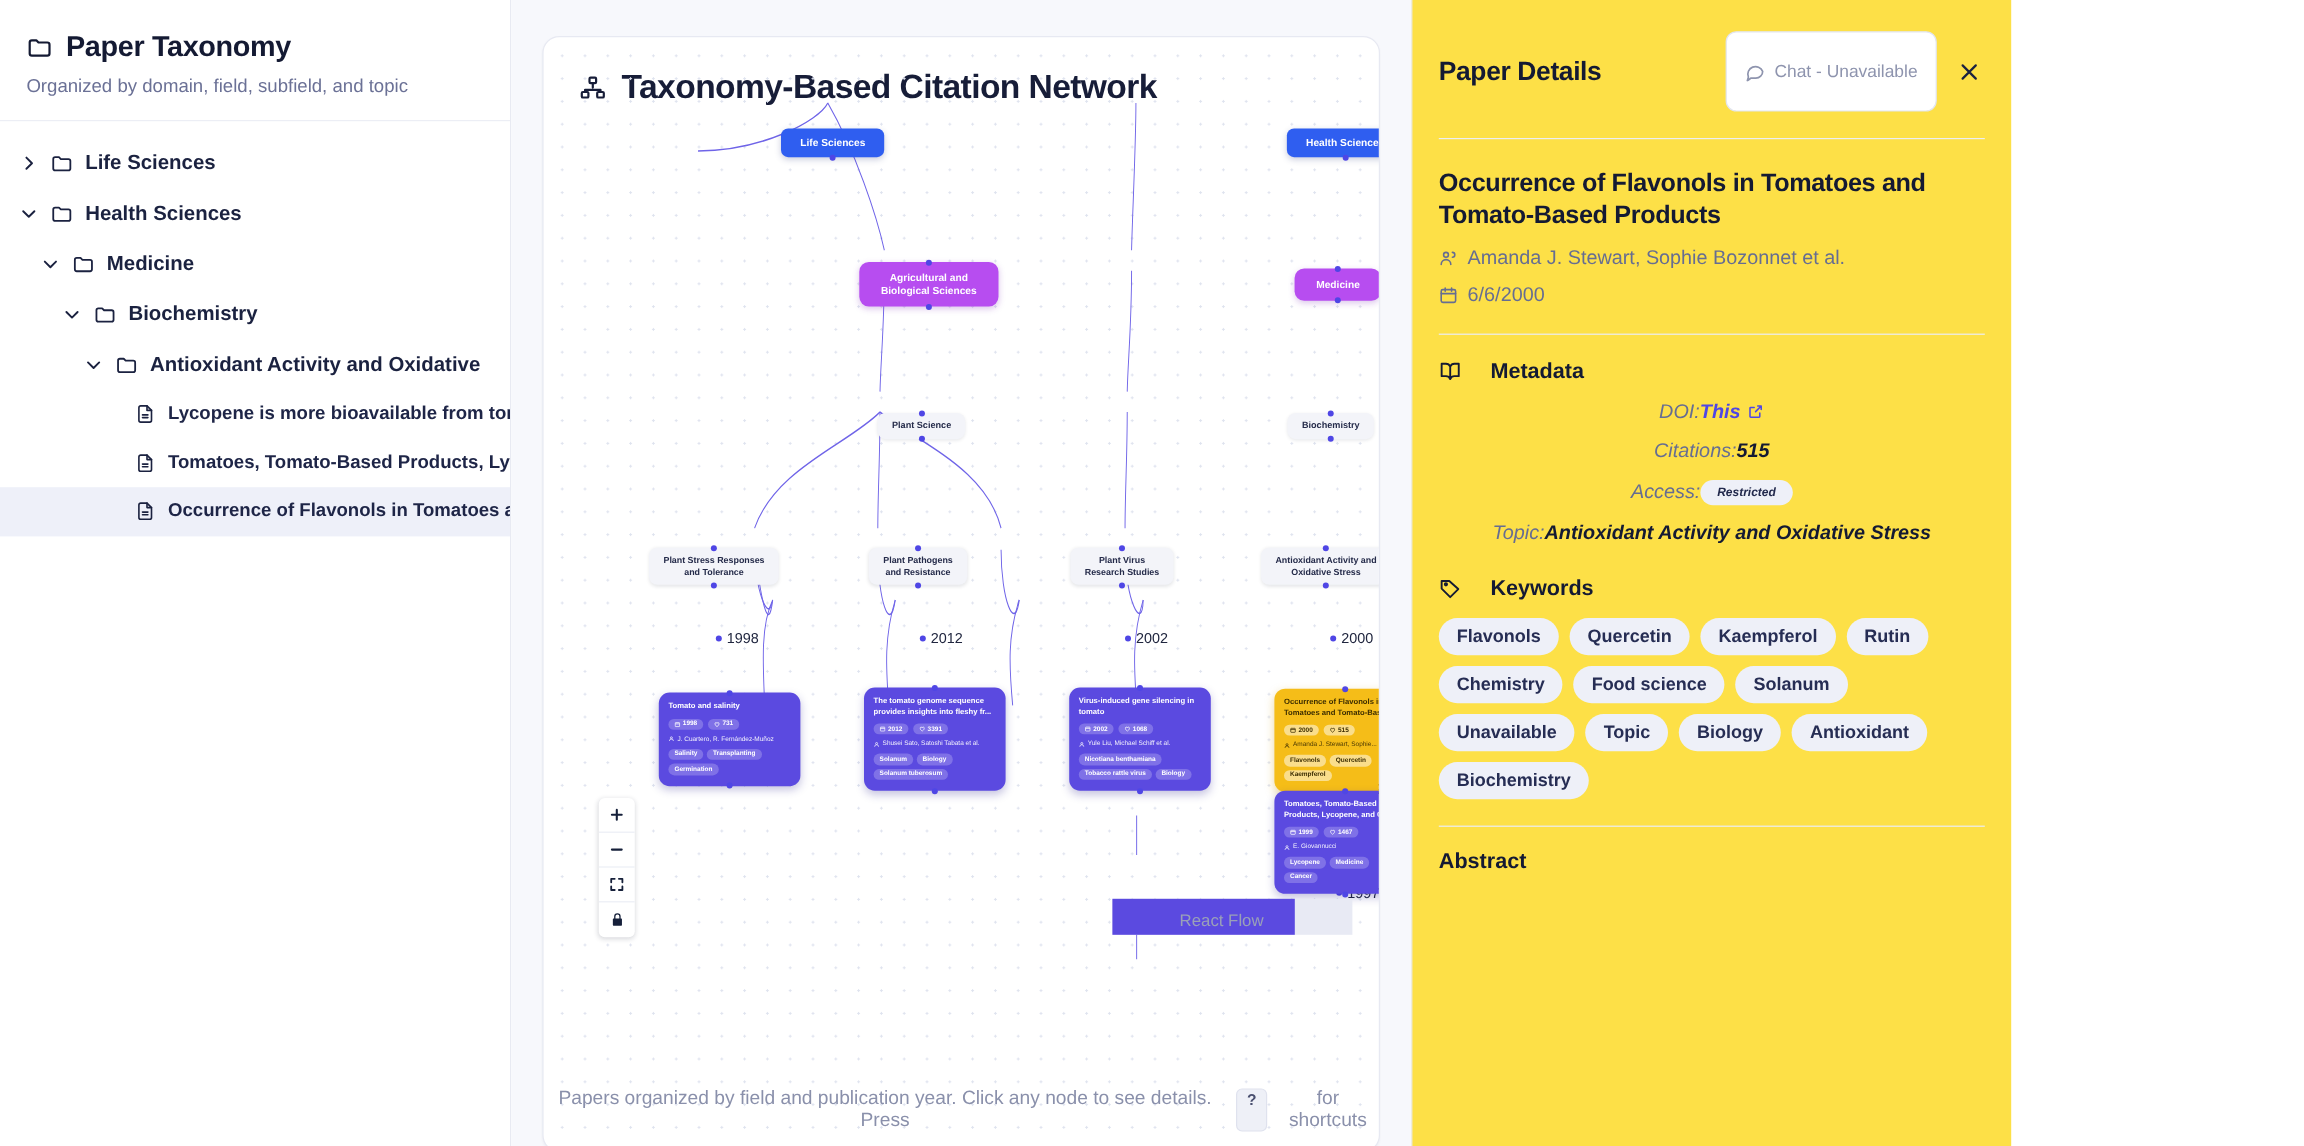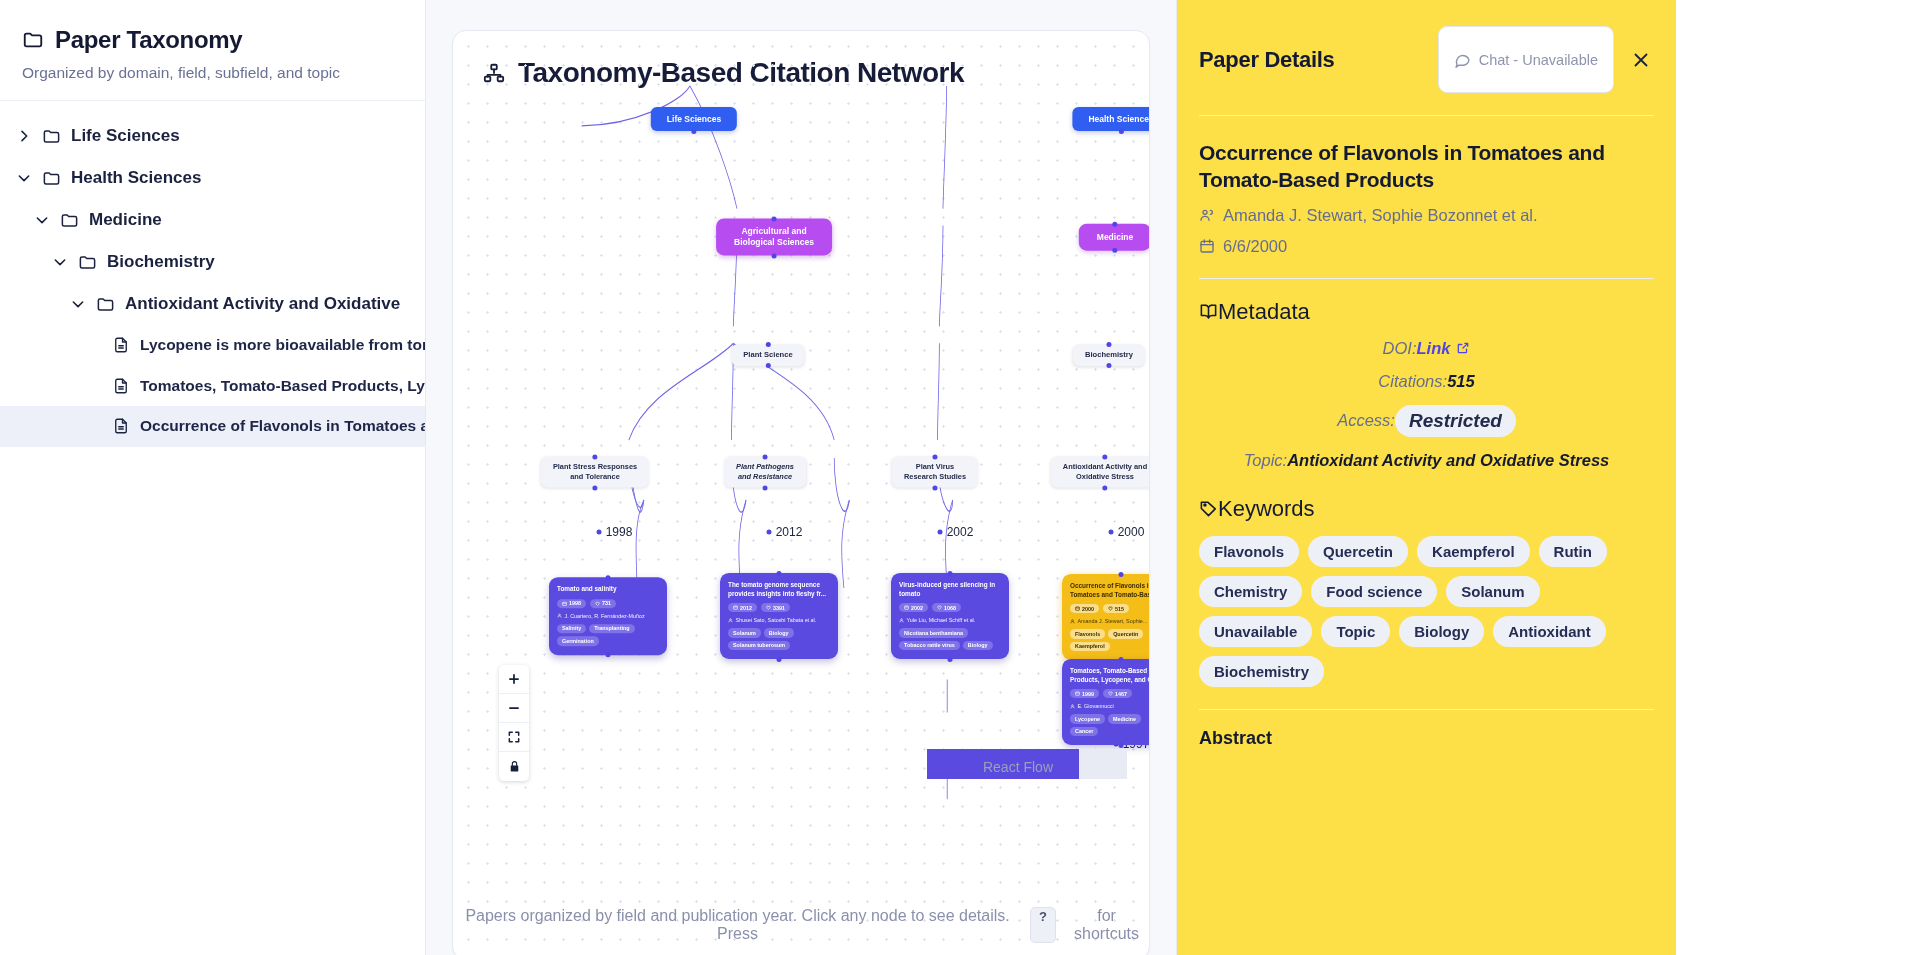--- a/index.html
+++ b/index.html
@@ -153,28 +153,28 @@
     border: 1px solid #e2e5f0; border-radius: 9px;
     padding: 24px 15px; font-size: 14.5px; color: #8e94ae; background: #fff;
     white-space: nowrap; cursor: not-allowed;
   }
   .close-x { width: 26px; height: 26px; display:flex; align-items:center; justify-content:center; cursor:pointer;}
   .d-paper-title { margin-top: 24px; font-size: 21px; font-weight: 700; line-height: 1.28;
                    letter-spacing: -0.3px; color: #141a33; }
   .d-row { display: flex; align-items: center; gap: 8px; margin-top: 12px;
            font-size: 16.5px; color: #666d92; }
   .d-sep { margin-top: 22px; border-top: 1px solid #eceef5; }
-  .sec-head { display: flex; align-items: center; gap: 0; margin-top: 20px;
-              font-size: 22px; font-weight: 400; color: #141a33; }
+  .sec-head { display: flex; align-items: center; gap: 24px; margin-top: 20px;
+              font-size: 18px; font-weight: 700; color: #141a33; }
   .meta-row { display: flex; align-items: center; justify-content: center;
               margin-top: 14px; font-size: 16.5px; font-style: italic; }
   .meta-k { color: #666d92; }
   .meta-v { color: #141a33; font-weight: 700; }
   .meta-link { color: #4f46e5; font-weight: 700; display: flex; align-items: center; gap: 6px; cursor:pointer;}
-  .badge { background: #eef0f8; color: #232a4d; font-weight: 700; font-size: 19px;
+  .badge { background: #eef0f8; color: #232a4d; font-weight: 700; font-size: 10px;
            border-radius: 999px; padding: 5px 14px; }
   .kw-wrap { display: flex; flex-wrap: wrap; gap: 9px; margin-top: 14px; }
   .kw { background: #eef0f8; color: #262d54; font-weight: 700; font-size: 15px;
         border-radius: 999px; padding: 7px 15px; cursor: pointer; }
   .abs-title { margin-top: 18px; font-size: 18px; font-weight: 700; color: #141a33; }
   .abs-body { margin-top: 12px; font-size: 16.5px; line-height: 1.6; color: #6b7194; }
 </style>
 </head>
 <body>
 
@@ -334,21 +334,21 @@
         </svg>
 
         <div id="nodes">
             <div class="node n-domain blue" style="left: 241px; top: 88px;"><span>Life Sciences</span><span class="dot b"></span></div>
             <div class="node n-domain blue" style="left: 668px; top: 88px;"><span>Health Sciences</span><span class="dot b"></span></div>
             <div class="node n-field" style="left: 321px; top: 206px;"><span>Agricultural and<br>Biological Sciences</span><span class="dot t"></span><span class="dot b"></span></div>
             <div class="node n-field" style="left: 662px; top: 206px;"><span>Medicine</span><span class="dot t"></span><span class="dot b"></span></div>
             <div class="node n-sub" style="left: 315px; top: 324px;"><span>Plant Science</span><span class="dot t"></span><span class="dot b"></span></div>
             <div class="node n-sub" style="left: 656px; top: 324px;"><span>Biochemistry</span><span class="dot t"></span><span class="dot b"></span></div>
             <div class="node n-topic" style="left: 142px; top: 441px;"><span>Plant Stress Responses<br>and Tolerance</span><span class="dot t"></span><span class="dot b"></span></div>
-            <div class="node n-topic" style="left: 312px; top: 441px; font-style: italic;"><span>Plant Pathogens<br>and Resistance</span><span class="dot t"></span><span class="dot b"></span></div>
+            <div class="node n-topic" style="left: 312px; top: 441px;"><span>Plant Pathogens<br>and Resistance</span><span class="dot t"></span><span class="dot b"></span></div>
             <div class="node n-topic" style="left: 482px; top: 441px;"><span>Plant Virus<br>Research Studies</span><span class="dot t"></span><span class="dot b"></span></div>
             <div class="node n-topic" style="left: 652px; top: 441px;"><span>Antioxidant Activity and<br>Oxidative Stress</span><span class="dot t"></span><span class="dot b"></span></div>
             <div class="yr-label" style="left: 166px; top: 501px;">1998</div>
             <div class="edge-dot" style="left: 146px; top: 501px;"></div>
             <div class="yr-label" style="left: 336px; top: 501px;">2012</div>
             <div class="edge-dot" style="left: 316px; top: 501px;"></div>
             <div class="yr-label" style="left: 507px; top: 501px;">2002</div>
             <div class="edge-dot" style="left: 487px; top: 501px;"></div>
             <div class="yr-label" style="left: 678px; top: 501px;">2000</div>
             <div class="edge-dot" style="left: 658px; top: 501px;"></div>
@@ -604,21 +604,21 @@
         <svg class="ico" width="19" height="19" viewBox="0 0 24 24" fill="none" stroke="#141a33" stroke-width="2" stroke-linecap="round" stroke-linejoin="round">
             <path d="M12 7v13M12 7a5 5 0 0 0-5-3H3v13h4a5 5 0 0 1 5 3M12 7a5 5 0 0 1 5-3h4v13h-4a5 5 0 0 0-5 3"></path>
           </svg>
       </span>
       <span>Metadata</span>
     </div>
 
     <div class="meta-row">
       <span class="meta-k">DOI:</span>
       <span class="meta-link">
-        <span>Link</span>
+        <span>This</span>
         <span>
           <svg class="ico" width="14" height="14" viewBox="0 0 24 24" fill="none" stroke="#4f46e5" stroke-width="2.2" stroke-linecap="round" stroke-linejoin="round">
               <path d="M15 4h5v5M20 4l-8 8M18 14v5a1 1 0 0 1-1 1H5a1 1 0 0 1-1-1V7a1 1 0 0 1 1-1h5"></path>
             </svg>
         </span>
       </span>
     </div>
 
     <div class="meta-row">
       <span class="meta-k">Citations:</span>

